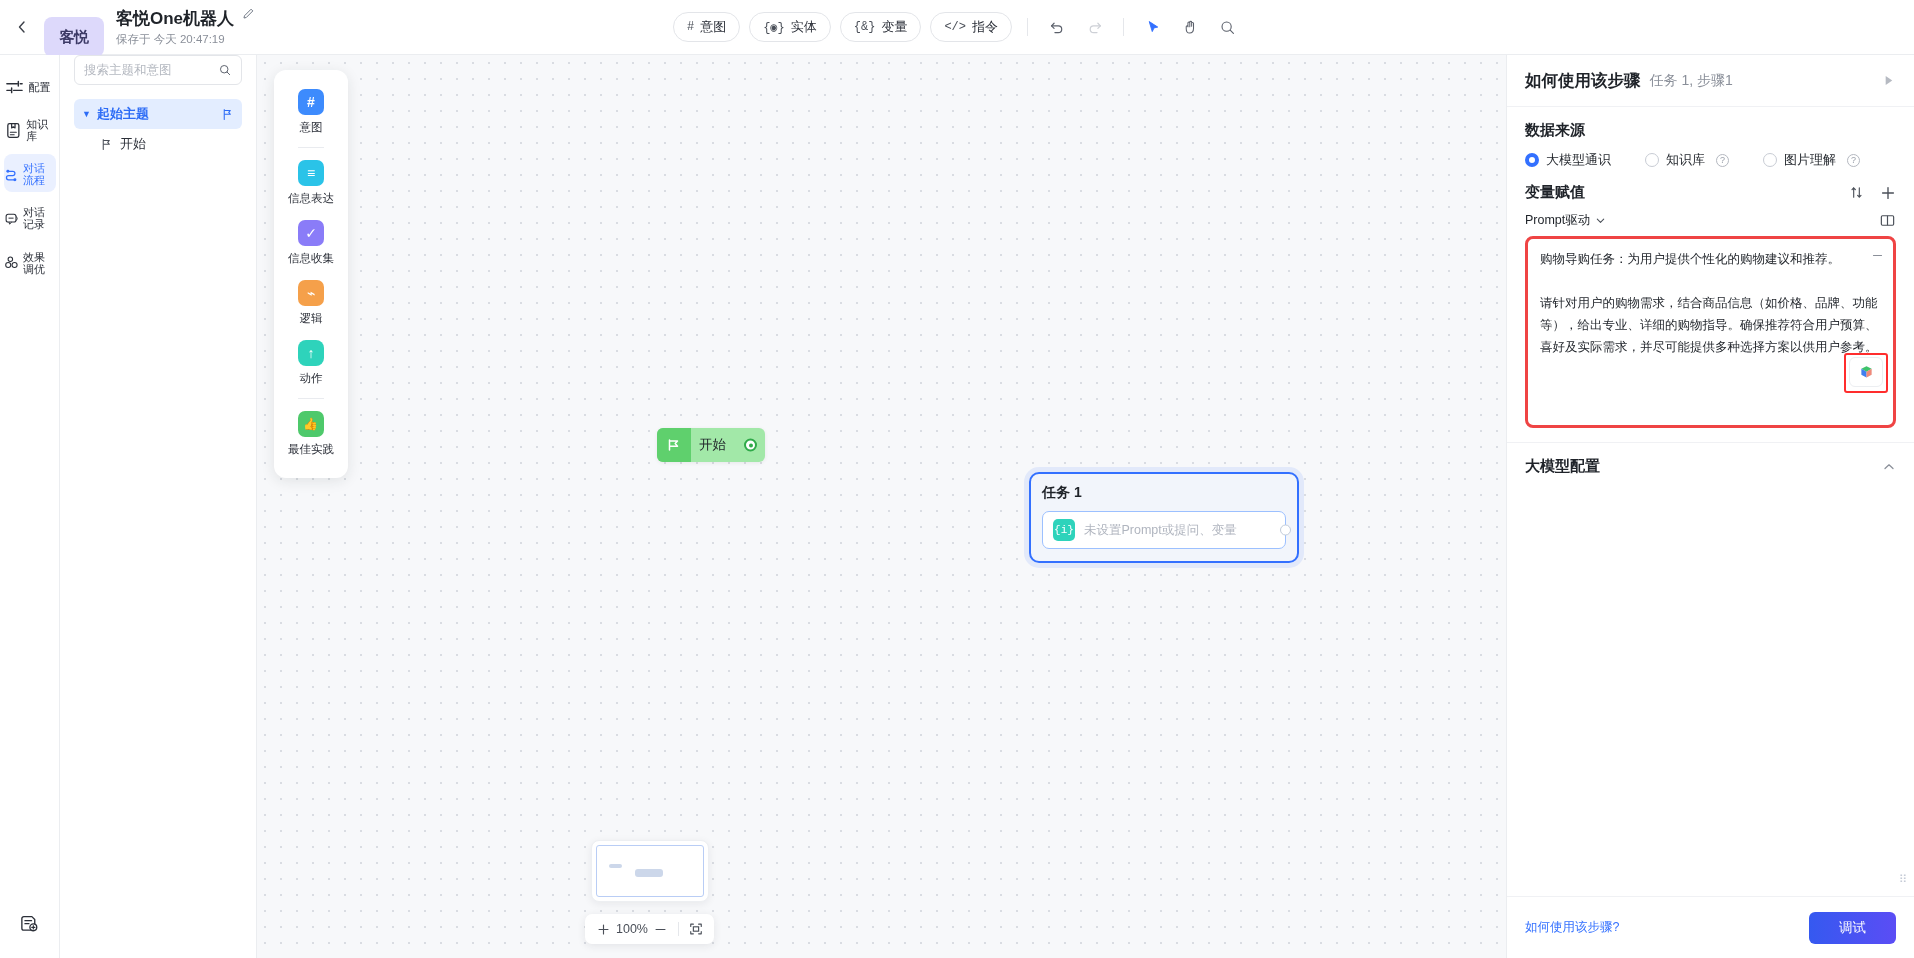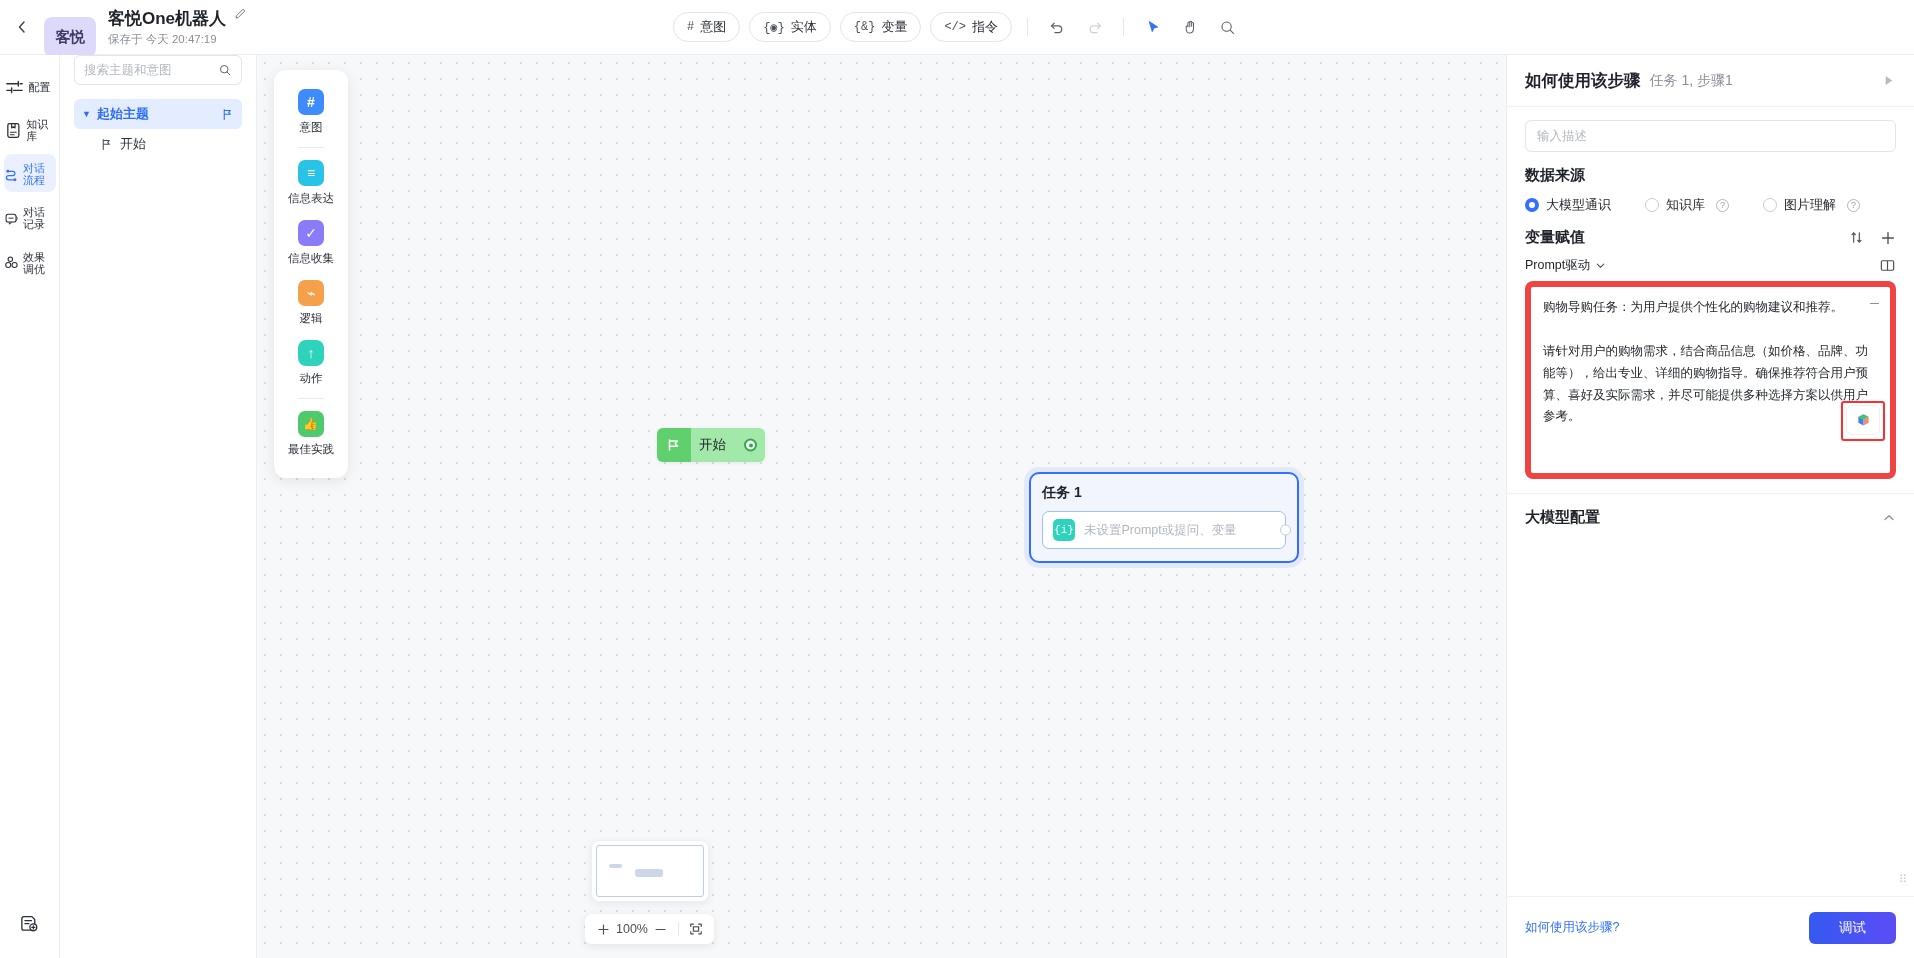--- a/index.html
+++ b/index.html
@@ -16,21 +16,21 @@
     height: 55px; flex: 0 0 55px;
     border-bottom: 1px solid #ebedf0;
     display: flex; align-items: center;
     background: #fff; position: relative;
   }
   .hdr-back {
     width: 44px; height: 55px; display: flex; align-items: center; justify-content: center;
     color: #3c4049; cursor: pointer;
   }
   .hdr-logo {
-    width: 52px; height: 40px; border-radius: 8px;
+    width: 60px; height: 40px; border-radius: 8px;
     background: #ddd9fb; color: #3c3a66;
     display: flex; align-items: center; justify-content: center;
     font-size: 15px; font-weight: 700; letter-spacing: -0.5px;
     margin-right: 12px;
     margin-top: 20px;
   }
   .hdr-titlebox { display: flex; flex-direction: column; justify-content: center; }
   .hdr-title-row { display: flex; align-items: flex-start; gap: 7px; }
   .hdr-title { font-size: 17px; font-weight: 700; color: #1f2329; letter-spacing: 0px; }
   .hdr-edit { width: 14px; height: 14px; color: #6b7280; display:inline-flex; }
@@ -250,21 +250,21 @@
 
   .sec-actions { margin-left: auto; display: flex; align-items: center; gap: 16px; color: #4a4f58; }
 
   .prompt-head {
     display: flex; align-items: center; margin-top: 10px;
   }
   .prompt-label { font-size: 12.5px; color: #1f2329; display: flex; align-items: center; gap: 5px; cursor: pointer;}
   .prompt-book { margin-left: auto; color: #4a4f58; cursor: pointer; }
 
   .assign-card {
-    border: 6px solid #ef4444; border-radius: 8px; margin-top: 7px;
+    border: 3px solid #ef4444; border-radius: 8px; margin-top: 7px;
     background: #fff; position: relative; padding: 10px 12px 0;
   }
   .prompt-text {
     font-size: 12.5px; line-height: 1.75; color: #1f2329; white-space: pre-wrap;
     min-height: 176px;
   }
   .collapse-min {
     position: absolute; right: 9px; top: 10px; color: #8a8f99; cursor: pointer; font-size: 14px;
   }
   .ai-btn-wrap {
@@ -563,21 +563,20 @@
         <span class="rp-title">如何使用该步骤</span>
         <span class="rp-sub">任务 1, 步骤1</span>
         <span class="rp-run">
           <svg width="15" height="15" viewBox="0 0 16 16" fill="none">
             <path d="M5 3.2l7 4.8-7 4.8V3.2z" fill="#b6bac2"></path>
           </svg>
         </span>
       </div>
 
       <div class="rp-body">
-        <input class="desc-input" value="" placeholder="输入描述" style="">
 
         <div class="block">
           <div class="sec-title">数据来源</div>
           <div class="radio-row">
             <label class="radio">
               <span class="rdot on"></span>
               <span>大模型通识</span>
             </label>
             <label class="radio">
               <span class="rdot"></span>

